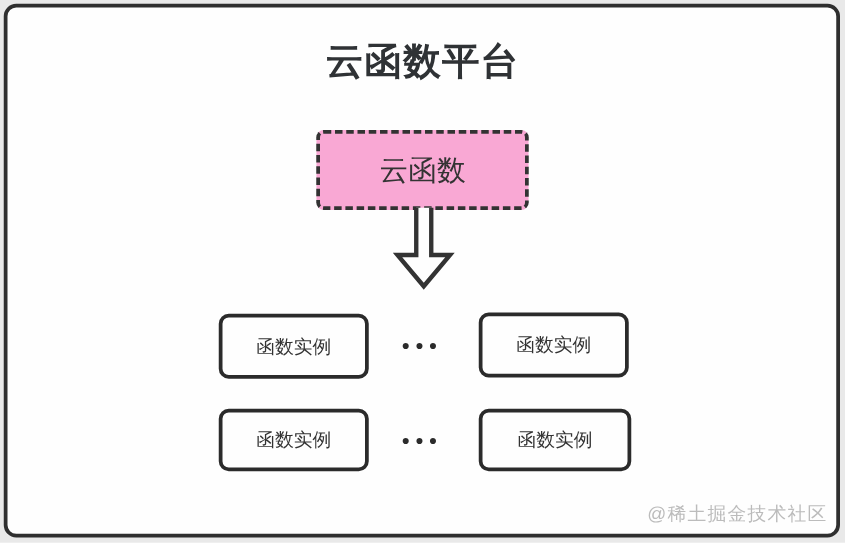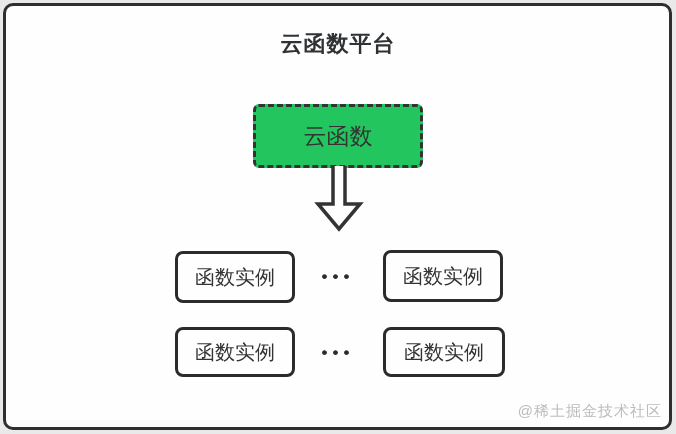--- a/index.html
+++ b/index.html
@@ -26,35 +26,35 @@
     border: 3px solid #2f2f2f;
     border-radius: 10px;
     box-sizing: border-box;
   }
   .title {
     position: absolute;
     left: 0;
     top: 29px;
     width: 676px;
     text-align: center;
-    font-size: 22px;
+    font-size: 30px;
     font-weight: bold;
     color: #2f3235;
     letter-spacing: 1px;
   }
   .dashed-box {
     position: absolute;
     left: 253px;
     top: 104px;
     width: 170px;
     height: 64px;
     box-sizing: border-box;
     border: 3px dashed #333333;
     border-radius: 6px;
-    background: #22c55e;
+    background: #f9a8d4;
     display: flex;
     align-items: center;
     justify-content: center;
     font-size: 23px;
     color: #333333;
   }
   .arrow {
     position: absolute;
     left: 314px;
     top: 166px;
@@ -65,21 +65,21 @@
     position: absolute;
     width: 120px;
     height: 52px;
     box-sizing: border-box;
     border: 3px solid #2b2b2b;
     border-radius: 8px;
     background: #fefefe;
     display: flex;
     align-items: center;
     justify-content: center;
-    font-size: 20px;
+    font-size: 15px;
     color: #333333;
   }
   .box-r1c1 { left: 175px; top: 251px; }
   .box-r1c2 { left: 383px; top: 250px; }
   .box-r2c1 { left: 175px; top: 327px; height: 50px; }
   .box-r2c2 { left: 383px; top: 327px; height: 50px; width: 122px; }
   .dots {
     position: absolute;
     left: 300px;
     width: 76px;

